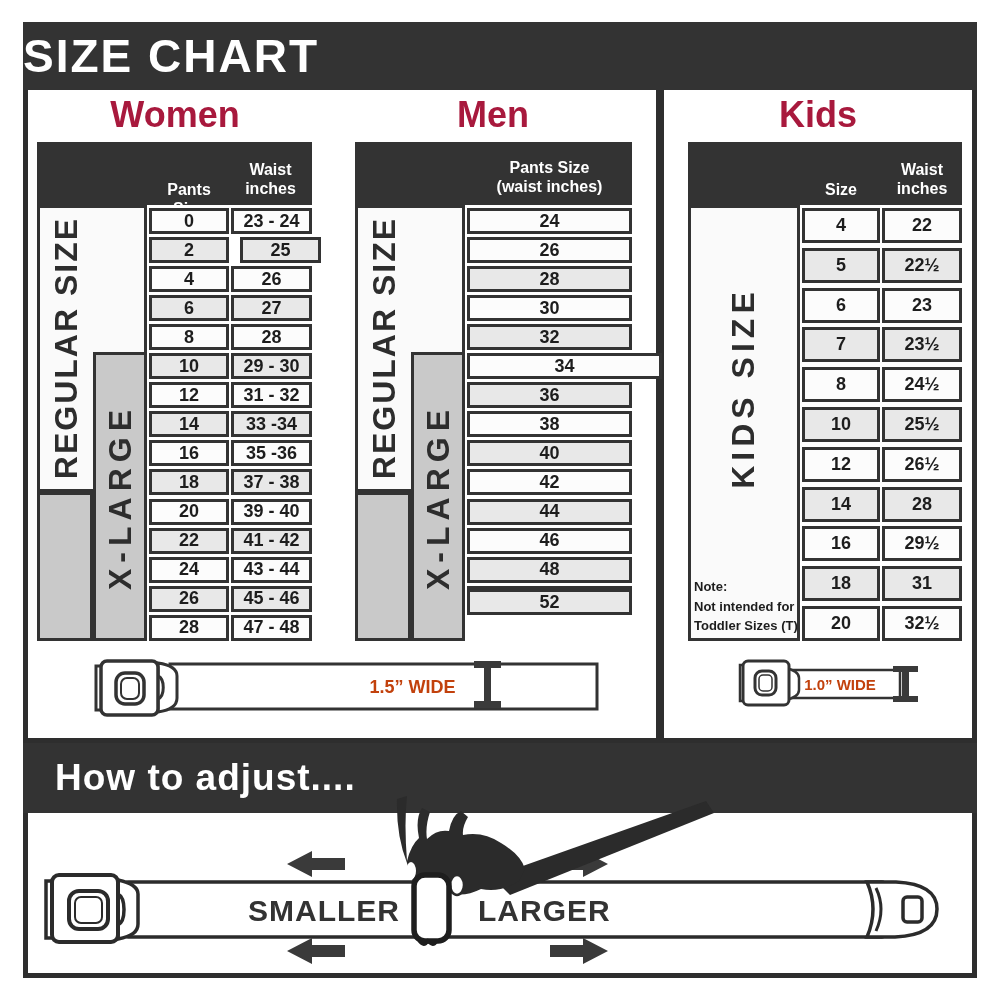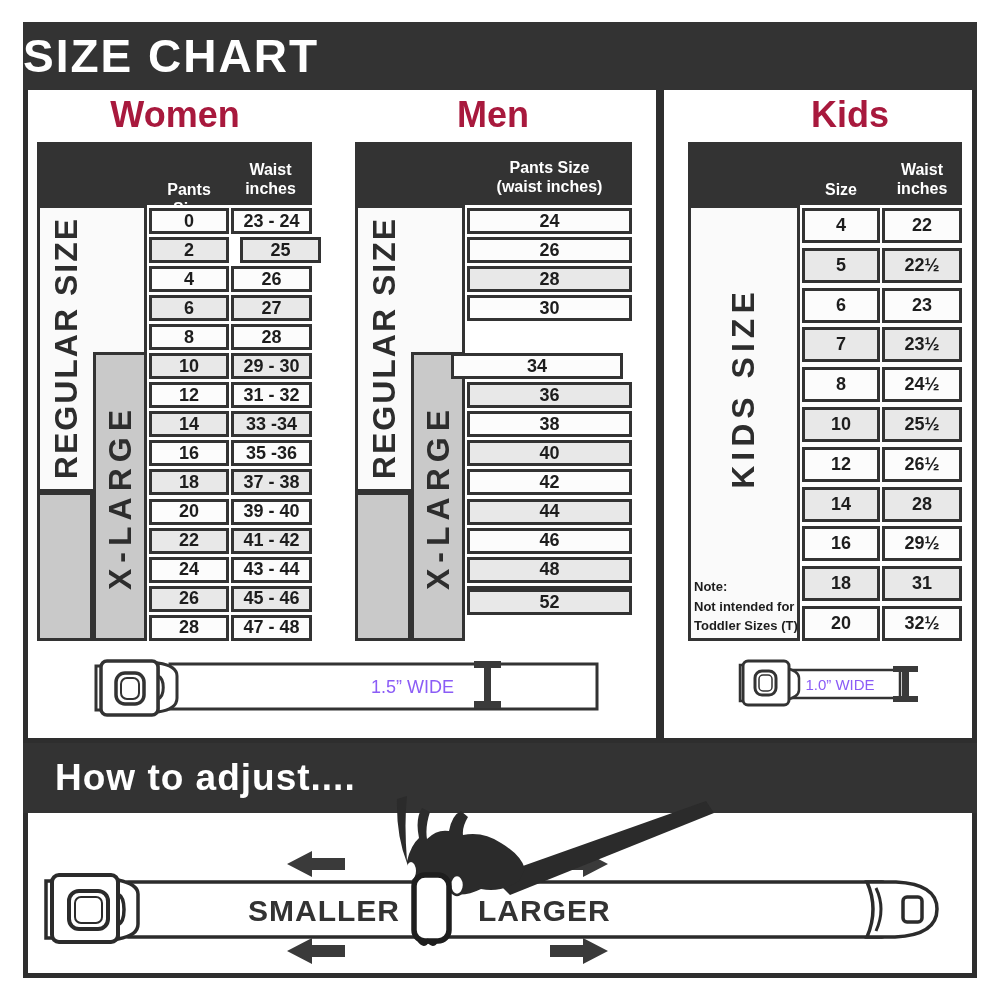--- a/index.html
+++ b/index.html
@@ -15,21 +15,21 @@
   .thead{background:#333333;}
   .th{color:#ffffff;font-weight:bold;font-size:16px;text-align:center;line-height:1.2;}
   .box{box-sizing:border-box;border:3px solid #333;}
   .white-box{background:#fafafa;}
   .gray-box{background:#c9c9c9;}
   .vlabel{height:36px;line-height:36px;text-align:center;font-weight:bold;font-size:32px;color:#2d2d2d;
           white-space:nowrap;transform:rotate(-90deg);}
   .cell{position:absolute;box-sizing:border-box;border:3px solid #333;background:#fcfcfc;
         display:flex;align-items:center;justify-content:center;font-size:18px;font-weight:bold;color:#1d1d1d;}
   .cell.shaded{background:#e8e8e8;}
-  .belt-label{font-weight:normal;color:#8b5cf6;text-align:center;}
+  .belt-label{font-weight:bold;color:#c2410c;text-align:center;}
   .adjustbar{left:23px;top:743px;width:954px;height:70px;background:#333333;color:#fff;}
   .adjustbar span{margin-left:32px;line-height:70px;font-size:37px;font-weight:bold;letter-spacing:1px;}
   .bottomarea{left:23px;top:813px;width:954px;height:165px;box-sizing:border-box;background:#fff;
               border-left:5px solid #2e2e2e;border-right:5px solid #2e2e2e;border-bottom:5px solid #2e2e2e;}
   .pull-label{font-size:30px;font-weight:bold;color:#333;text-align:center;letter-spacing:1px;}
   .note{font-size:13px;font-weight:bold;color:#1d1d1d;line-height:1.5;}
 </style>
 </head>
 <body>
 
@@ -37,21 +37,21 @@
 
   <div class="abs titlebar">
     <span>SIZE CHART</span>
   </div>
 
   <div class="abs mainarea"></div>
   <div class="abs divider"></div>
 
   <div class="abs heading" style="left:75px;">Women</div>
   <div class="abs heading" style="left:393px;">Men</div>
-  <div class="abs heading" style="left:750px;">Kids</div>
+  <div class="abs heading" style="left:718px;">Kids</div>
 
   <div class="abs thead" style="left:37px;top:142px;width:275px;height:63px;"></div>
   <div class="abs th" style="left:149px;top:180px;width:80px;">Pants Size</div>
   <div class="abs th" style="left:229px;top:160px;width:83px;">
     <span style="display:block">Waist</span>
     <span style="display:block">inches</span>
   </div>
   <div class="abs box white-box" style="left:37px;top:205px;width:110px;height:287px;"></div>
   <div class="abs box gray-box" style="left:93px;top:352px;width:54px;height:289px;"></div>
   <div class="abs box gray-box" style="left:37px;top:492px;width:56px;height:149px;"></div>
@@ -111,21 +111,22 @@
       <div class="cell" style="left: 149px; top: 556.6px; width: 80px; height: 26px;">24</div>
       <div class="cell" style="left: 231px; top: 556.6px; width: 81px; height: 26px; text-align: right;">43 - 44</div>
       <div class="cell shaded" style="left: 149px; top: 585.65px; width: 80px; height: 26px;">26</div>
       <div class="cell shaded" style="left: 231px; top: 585.65px; width: 81px; height: 26px;">45 - 46</div>
       <div class="cell" style="left: 149px; top: 614.7px; width: 80px; height: 26px;">28</div>
       <div class="cell" style="left: 231px; top: 614.7px; width: 81px; height: 26px;">47 - 48</div>
       <div class="cell" style="left: 467px; top: 208px; width: 165px; height: 26px;">24</div>
       <div class="cell" style="left: 467px; top: 237.05px; width: 165px; height: 26px;">26</div>
       <div class="cell shaded" style="left: 467px; top: 266.1px; width: 165px; height: 26px;">28</div>
       <div class="cell" style="left: 467px; top: 295.15px; width: 165px; height: 26px;">30</div>
-      <div class="cell" style="left: 451px; top: 353.25px; width: 172px; height: 26px;">34</div>
+      <div class="cell shaded" style="left: 467px; top: 324.2px; width: 165px; height: 26px;">32</div>
+      <div class="cell" style="left: 467px; top: 353.25px; width: 195px; height: 26px;">34</div>
       <div class="cell shaded" style="left: 467px; top: 382.3px; width: 165px; height: 26px;">36</div>
       <div class="cell" style="left: 467px; top: 411.35px; width: 165px; height: 26px;">38</div>
       <div class="cell shaded" style="left: 467px; top: 440.4px; width: 165px; height: 26px;">40</div>
       <div class="cell" style="left: 467px; top: 469.45px; width: 165px; height: 26px;">42</div>
       <div class="cell shaded" style="left: 467px; top: 498.5px; width: 165px; height: 26px;">44</div>
       <div class="cell" style="left: 467px; top: 527.55px; width: 165px; height: 26px;">46</div>
       <div class="cell shaded" style="left: 467px; top: 556.6px; width: 165px; height: 26px;">48</div>
       <div class="cell" style="left: 467px; top: 585.65px; width: 165px; height: 26px;">50</div>
       <div class="cell shaded" style="left: 467px; top: 589px; width: 165px; height: 26px;">52</div>
       <div class="cell" style="left: 802px; top: 208px; width: 78px; height: 35px;">4</div>

